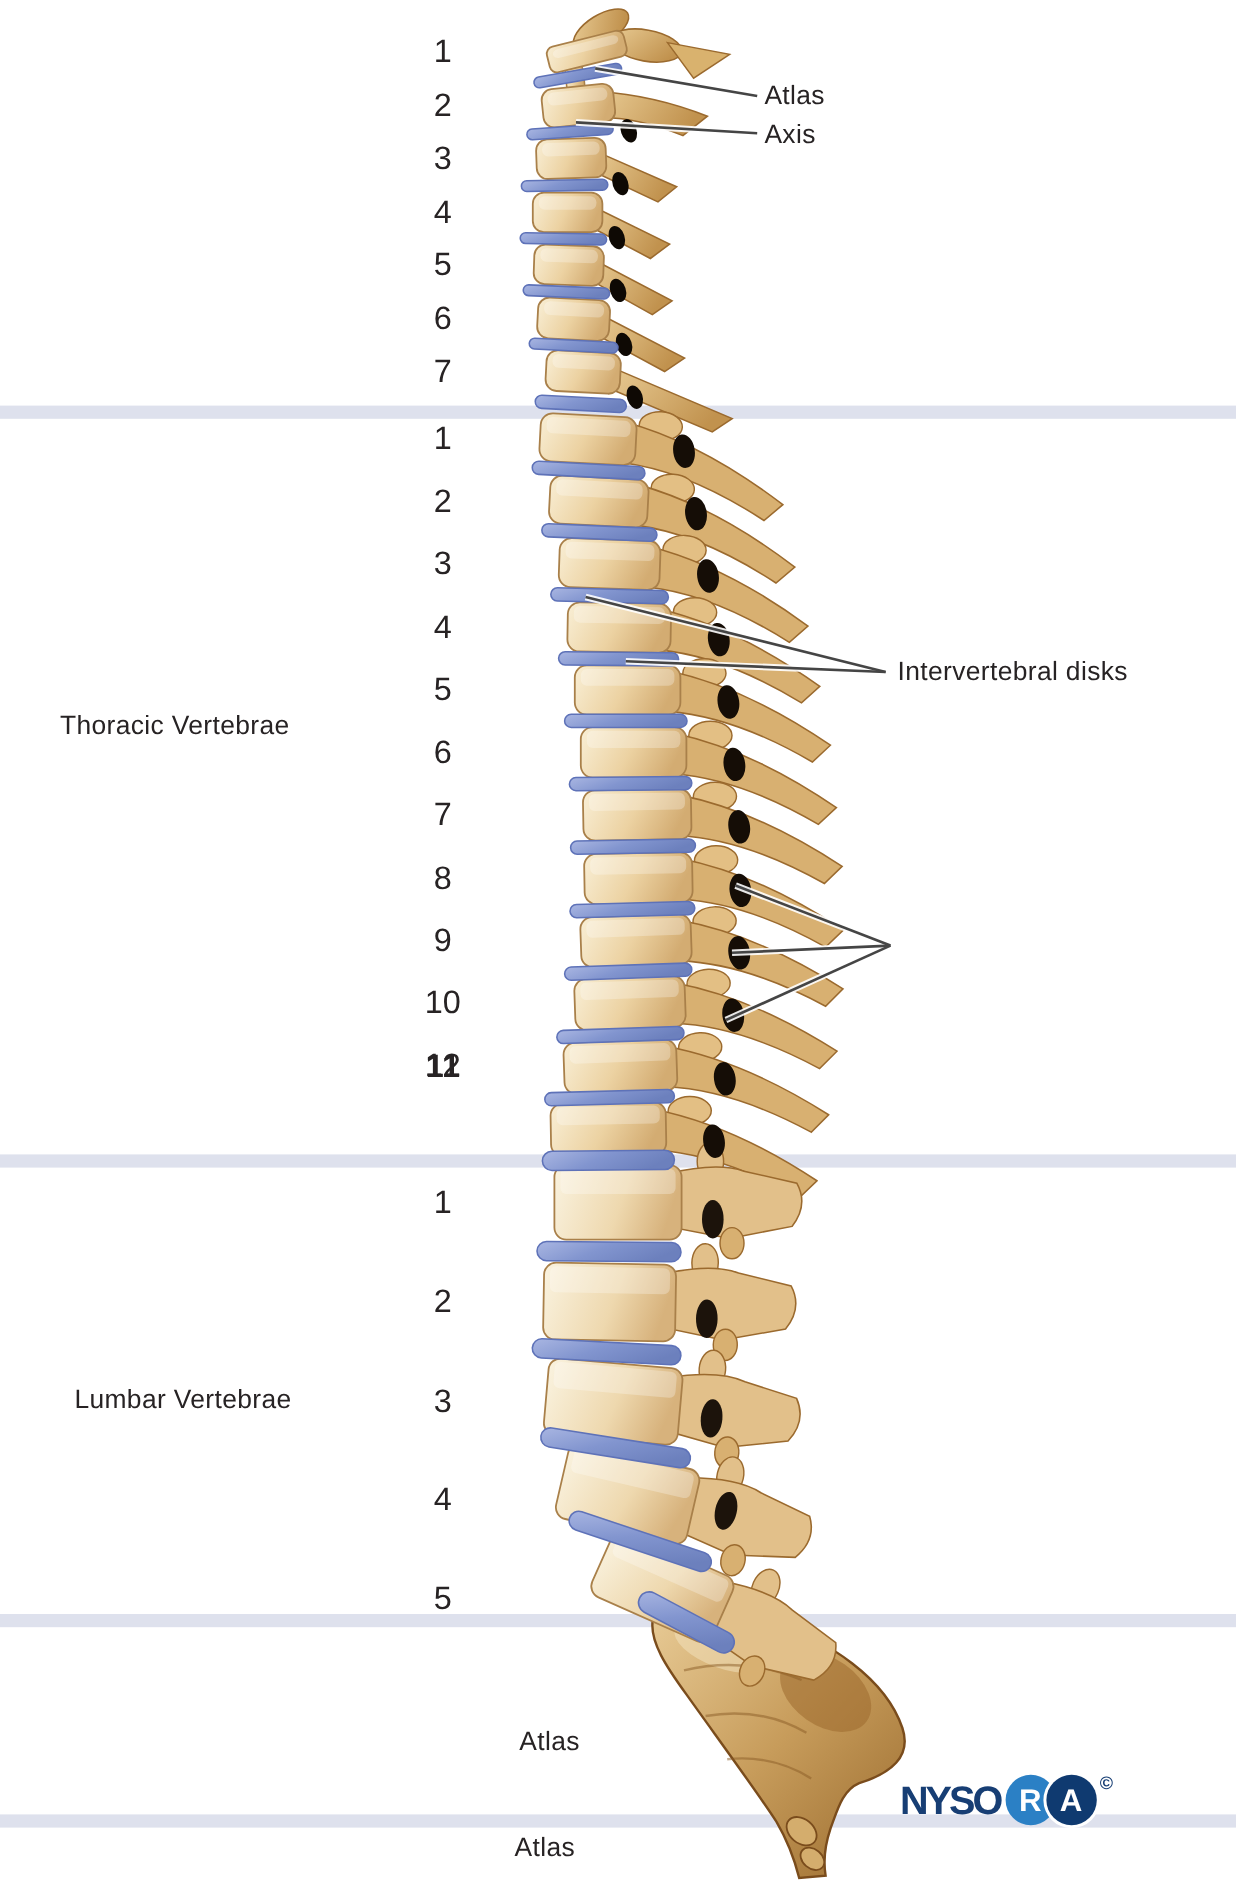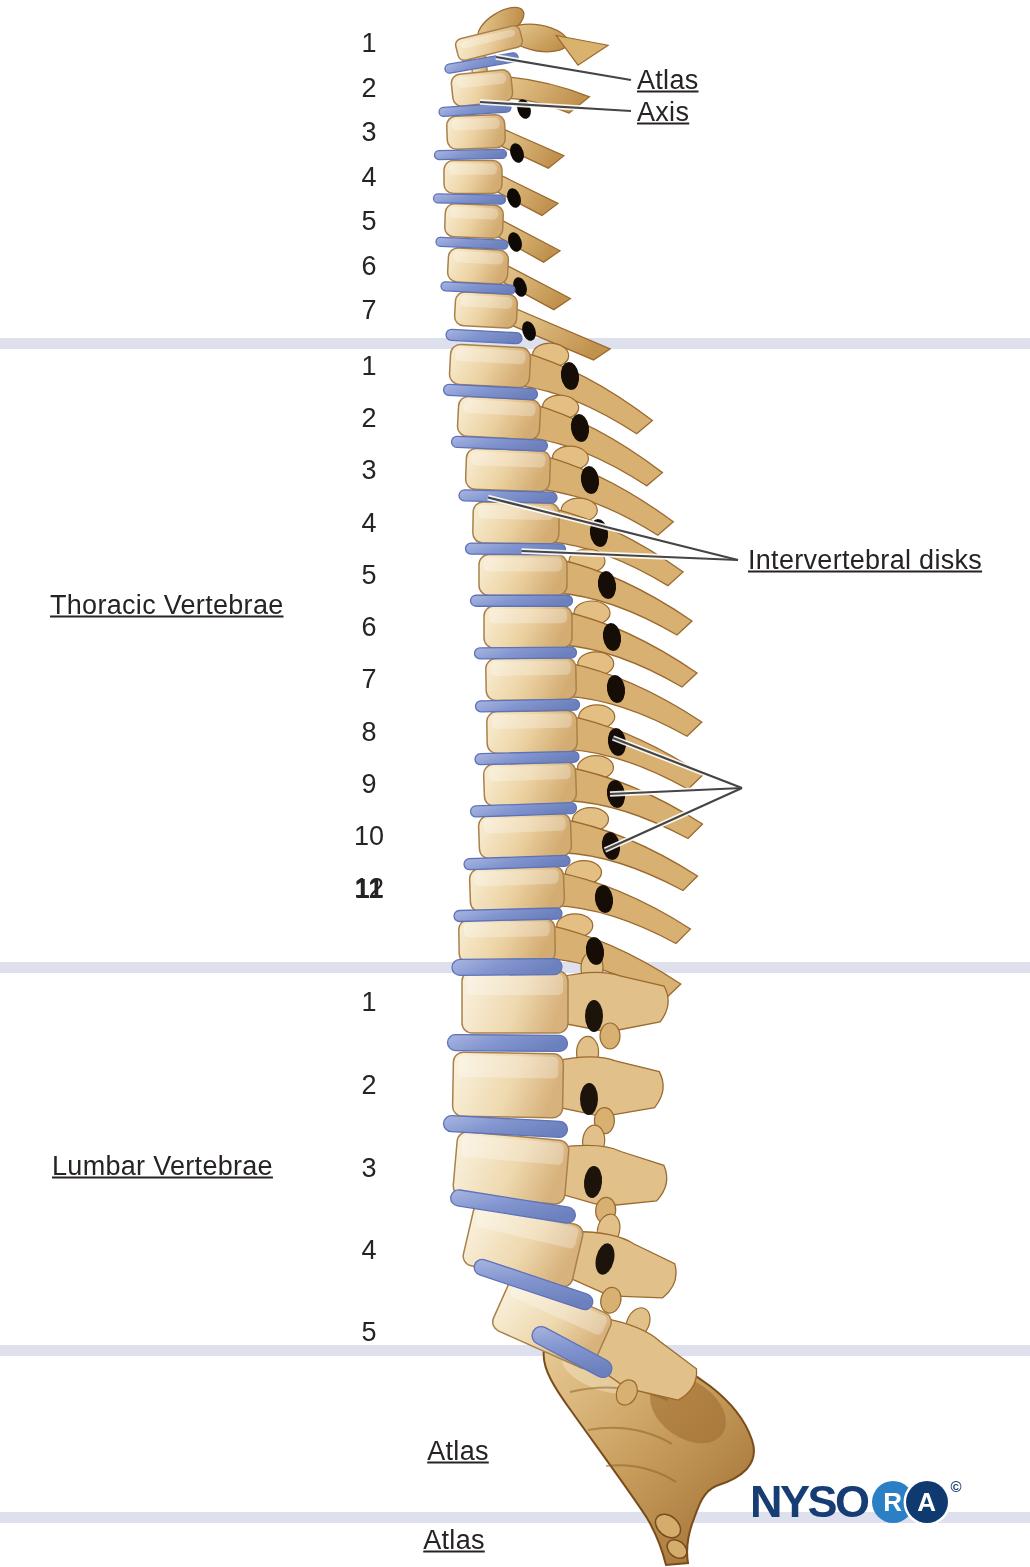--- a/index.html
+++ b/index.html
@@ -4,30 +4,30 @@
 <style>
   * { margin:0; padding:0; box-sizing:border-box; }
   html,body { background:#ffffff; }
   .canvas {
     position:relative; width:1030px; height:1567px; overflow:hidden;
     background:#ffffff; font-family:"Liberation Sans", sans-serif;
   }
   .divider { position:absolute; left:0; width:1030px; height:11px; background:#dee1ed; z-index:0; }
   #spine-svg { position:absolute; left:0; top:0; z-index:1; }
   .lbl {
-    position:absolute; z-index:2; font-size:27px; color:#272324;
-    white-space:nowrap; transform:translateY(-50%); letter-spacing:.3px;text-decoration:underline;
+    position:absolute; z-index:2; font-size:22px; color:#272324;
+    white-space:nowrap; transform:translateY(-50%); letter-spacing:.3px;
   }
   .lbl.centered { transform:translate(-50%,-50%); }
   .num {
     position:absolute; z-index:2; left:329px; width:80px; text-align:center;
     transform:translateY(-50%); font-size:27px; color:#272324;
   }
   .logo { position:absolute; left:750px; top:1479px; z-index:3; display:flex; align-items:center; }
-  .logo-word { font-size:45px; font-weight:bold; color:#173e74; letter-spacing:-2.5px; line-height:1; }
+  .logo-word { font-size:33px; font-weight:bold; color:#173e74; letter-spacing:-2.5px; line-height:1; }
   .badge {
     width:42px; height:42px; border-radius:50%; display:flex; align-items:center;
     justify-content:center; color:#ffffff; font-weight:bold; font-size:26px; line-height:1;
   }
   .badge-r { background:#2b80c5; margin-left:4px; }
   .badge-a { background:#0f3a70; margin-left:-8px; box-shadow:0 0 0 2.5px #ffffff; }
   .copy { font-size:15px; font-weight:bold; color:#173e74; align-self:flex-start; margin-left:3px; margin-top:-1px; }
 </style>
 </head>
 <body>
@@ -383,21 +383,21 @@
         <line x1="631" y1="111" x2="480" y2="102" stroke="#454545" stroke-width="2.2"></line>
         <line x1="738" y1="560" x2="488" y2="497.5" stroke="#454545" stroke-width="2.2"></line>
         <line x1="738" y1="560" x2="521.5" y2="551" stroke="#454545" stroke-width="2.2"></line>
         <line x1="742" y1="788" x2="613" y2="738" stroke="#454545" stroke-width="2.2"></line>
         <line x1="742" y1="788" x2="610" y2="794" stroke="#454545" stroke-width="2.2"></line>
         <line x1="742" y1="788" x2="605" y2="850" stroke="#454545" stroke-width="2.2"></line>
       </g>
   </svg>
 
   <div class="lbl" style="left:50px; top:605px">Thoracic Vertebrae</div>
-  <div class="lbl" style="left:52px; top:1166px">Lumbar Vertebrae</div>
+  <div class="lbl" style="left:62px; top:1166px">Lumbar Vertebrae</div>
 
   <div id="numbers-root">
       <div class="num" style="top: 43px;">1</div>
       <div class="num" style="top: 88px;">2</div>
       <div class="num" style="top: 132px;">3</div>
       <div class="num" style="top: 177px;">4</div>
       <div class="num" style="top: 221px;">5</div>
       <div class="num" style="top: 266px;">6</div>
       <div class="num" style="top: 310px;">7</div>
       <div class="num" style="top: 366px;">1</div>

